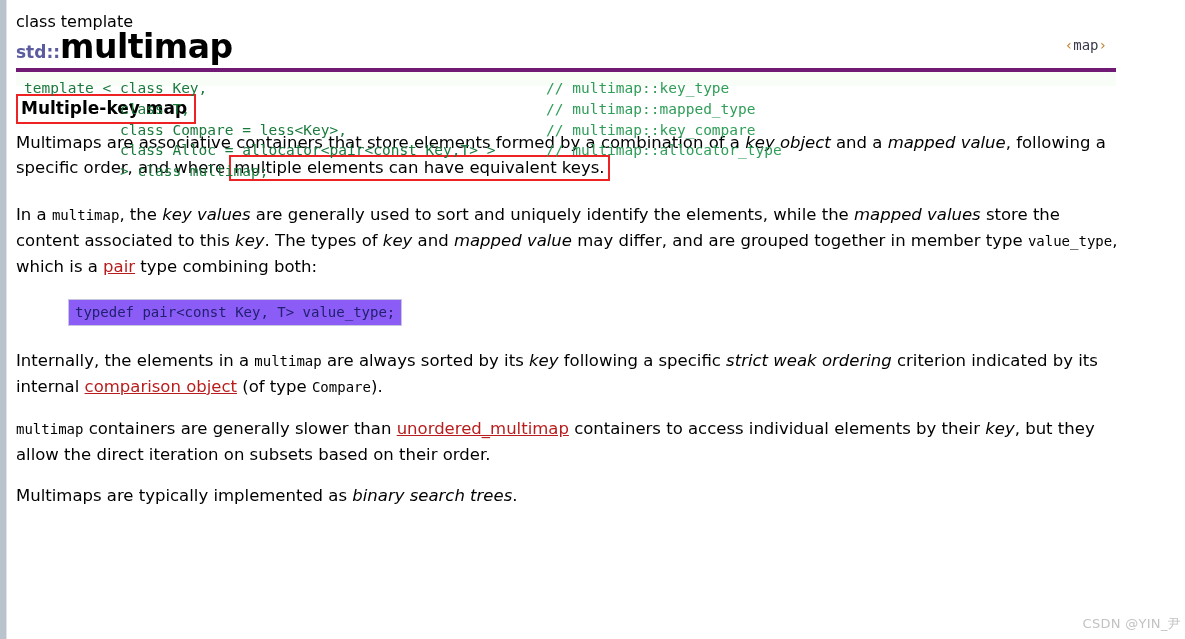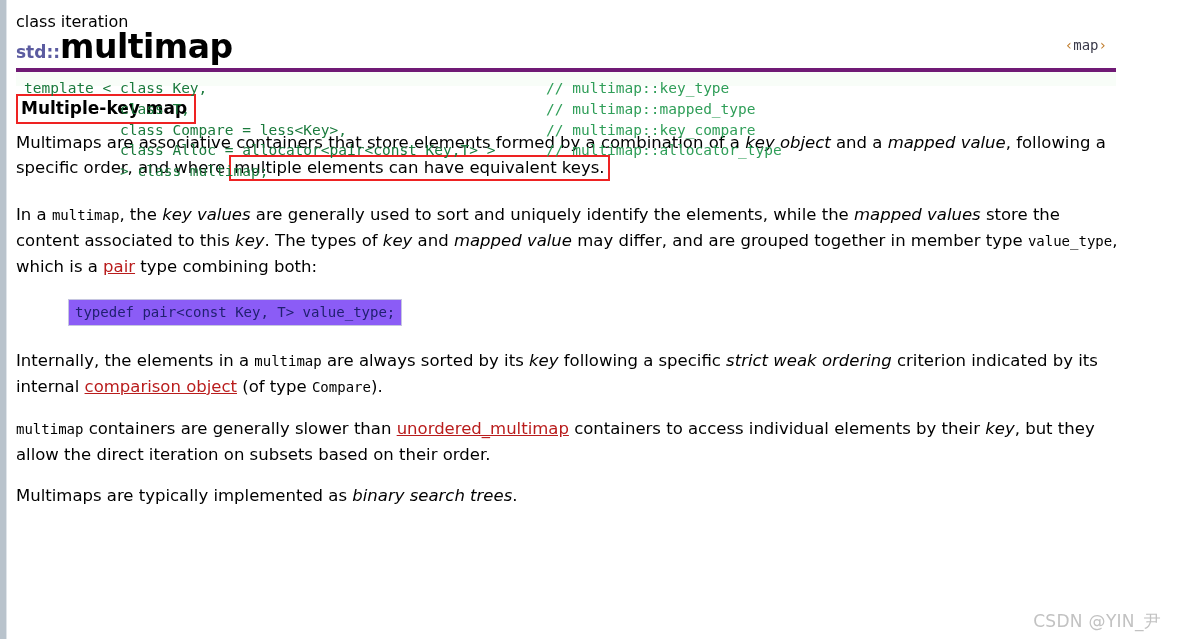--- a/index.html
+++ b/index.html
@@ -140,38 +140,38 @@
     padding: 2px 6px 3px 6px;
     font-family: "DejaVu Sans Mono", monospace;
     font-size: 14px;
     line-height: 20px;
     color: #202070;
   }
 
   
   .watermark {
     position: absolute;
-    right: 24px;
+    right: 4px;
     bottom: 6px;
-    font-size: 17px;
+    font-size: 13px;
     color: #c2c2c2;
     font-family: "DejaVu Sans", sans-serif;
     letter-spacing: 0.3px;
   }
 </style>
 </head>
 <body>
 
 <div class="page-gutter"></div>
 
 <div class="page">
 
   
   <div class="hdr">
-    <div class="hdr-kind">class iteration</div>
+    <div class="hdr-kind">class template</div>
     <div class="hdr-title">
       <span class="hdr-ns">std::</span><span class="hdr-name">multimap</span>
     </div>
     <div class="hdr-include">
       <span class="ang">‹</span><span>map</span><span class="ang">›</span>
     </div>
   </div>
 
   
   <div class="codeblock">

